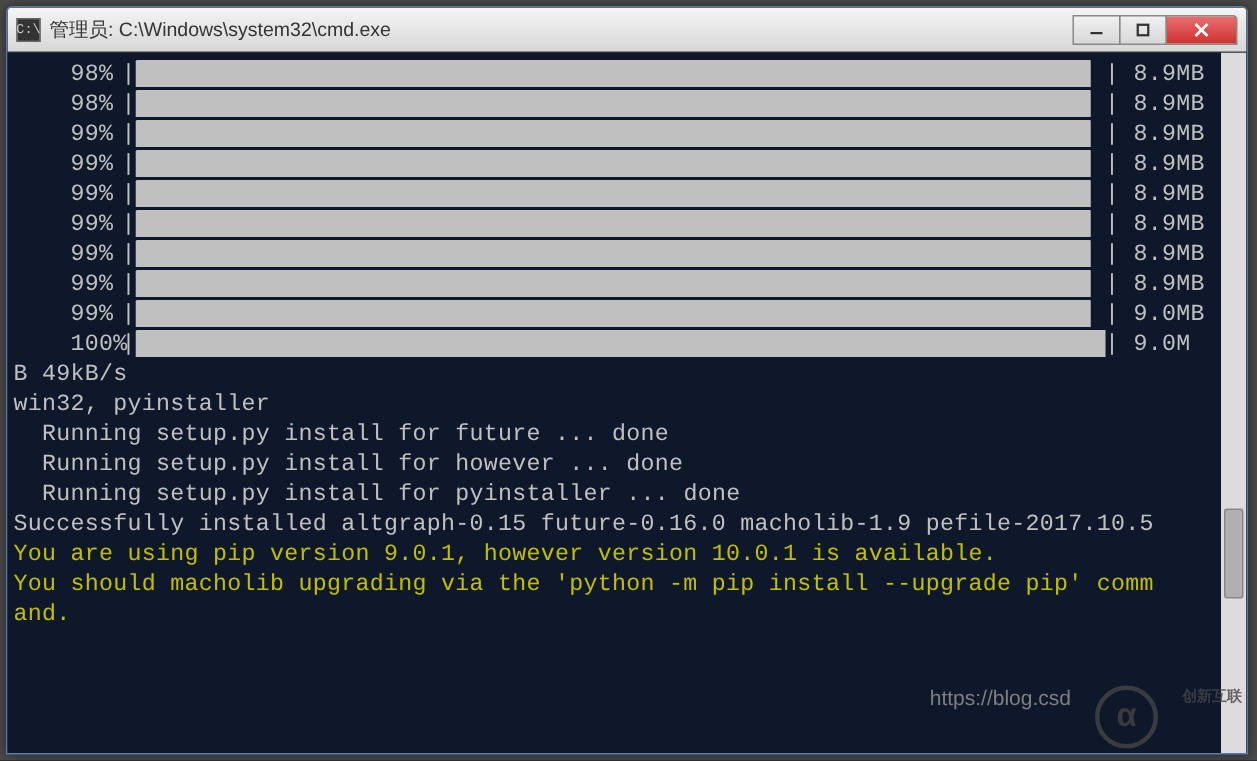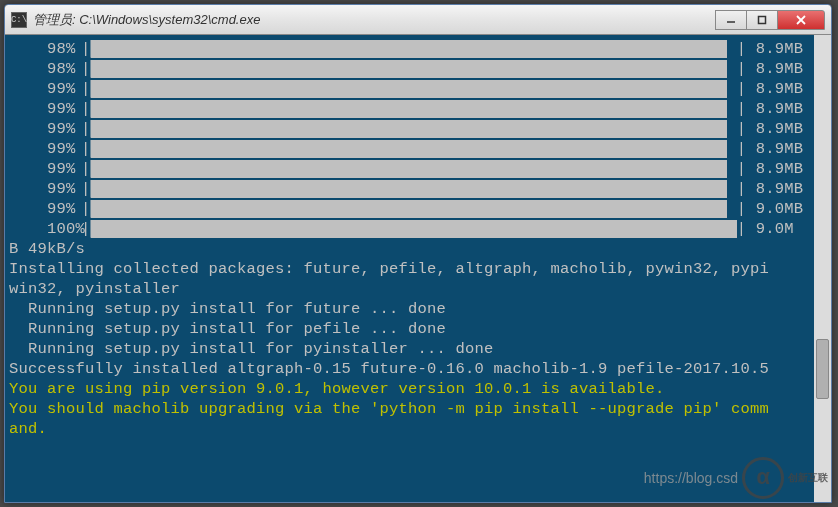--- a/index.html
+++ b/index.html
@@ -42,21 +42,20 @@
       justify-content: center;
       font-size: 9px;
       color: #ccc;
       border: 1px solid #666;
     }
     .titlebar-title {
       font-family: "Microsoft YaHei", "Segoe UI", sans-serif;
       font-size: 13px;
       color: #333;
       flex: 1;
-      font-style: italic;
     }
     .titlebar-buttons {
       display: flex;
       gap: 0;
     }
     .titlebar-btn {
       width: 32px;
       height: 20px;
       border: 1px solid #888;
       background: linear-gradient(to bottom, #f0f0f0, #d8d8d8);
@@ -70,21 +69,21 @@
       width: 48px;
       background: linear-gradient(to bottom, #e97070, #cf3030);
       color: #fff;
       border-radius: 0 3px 0 0;
     }
     .terminal {
       padding: 4px;
       font-size: 15.5px;
       line-height: 20px;
       color: #c0c0c0;
-      background: #0c4a6e;
+      background: #0f172a;
       height: calc(100% - 30px);
       overflow: hidden;
       letter-spacing: 0.2px;
       position: relative;
     }
     .terminal-scroll {
       position: absolute;
       right: 0;
       top: 0;
       width: 17px;
@@ -125,22 +124,21 @@
       word-break: break-all;
     }
     .warn {
       color: #c0c000;
     }
     .watermark {
       position: absolute;
       right: 10px;
       bottom: 8px;
       display: flex;
-      align-items: center;
-      gap: 4px;
+      gap: 16px;
       opacity: 0.8;
     }
     .watermark-url {
       font-family: sans-serif;
       color: #999;
       font-size: 14px;
     }
     .watermark-logo {
       width: 42px;
       height: 42px;
@@ -194,24 +192,23 @@
         <div class="progress-line"><span class="progress-pct">    99% </span><span class="progress-bar">|<span class="progress-fill">███████████████████████████████████████████████████████████████████</span> | </span><span class="progress-size">8.9MB</span></div>
         <div class="progress-line"><span class="progress-pct">    99% </span><span class="progress-bar">|<span class="progress-fill">███████████████████████████████████████████████████████████████████</span> | </span><span class="progress-size">8.9MB</span></div>
         <div class="progress-line"><span class="progress-pct">    99% </span><span class="progress-bar">|<span class="progress-fill">███████████████████████████████████████████████████████████████████</span> | </span><span class="progress-size">8.9MB</span></div>
         <div class="progress-line"><span class="progress-pct">    99% </span><span class="progress-bar">|<span class="progress-fill">███████████████████████████████████████████████████████████████████</span> | </span><span class="progress-size">8.9MB</span></div>
         <div class="progress-line"><span class="progress-pct">    99% </span><span class="progress-bar">|<span class="progress-fill">███████████████████████████████████████████████████████████████████</span> | </span><span class="progress-size">8.9MB</span></div>
         <div class="progress-line"><span class="progress-pct">    99% </span><span class="progress-bar">|<span class="progress-fill">███████████████████████████████████████████████████████████████████</span> | </span><span class="progress-size">8.9MB</span></div>
         <div class="progress-line"><span class="progress-pct">    99% </span><span class="progress-bar">|<span class="progress-fill">███████████████████████████████████████████████████████████████████</span> | </span><span class="progress-size">9.0MB</span></div>
         <div class="progress-line"><span class="progress-pct">    100% </span><span class="progress-bar">|<span class="progress-fill">████████████████████████████████████████████████████████████████████</span>| </span><span class="progress-size">9.0M</span></div>
       </div>
     <div class="text-line">B 49kB/s</div>
-    <div class="text-line">Installing collected packages: future, pefile, altgraph, macholib, pywin32, pypi</div>
     <div class="text-line">win32, pyinstaller</div>
     <div class="text-line">  Running setup.py install for future ... done</div>
-    <div class="text-line">  Running setup.py install for pefile ... done</div>
+    <div class="text-line">  Running setup.py install for however ... done</div>
     <div class="text-line">  Running setup.py install for pyinstaller ... done</div>
     <div class="text-line">Successfully installed altgraph-0.15 future-0.16.0 macholib-1.9 pefile-2017.10.5</div>
     <div class="text-line warn">You are using pip version 9.0.1, however version 10.0.1 is available.</div>
     <div class="text-line warn">You should macholib upgrading via the 'python -m pip install --upgrade pip' comm</div>
     <div class="text-line warn">and.</div>
 
     <div class="terminal-scroll">
       <div class="terminal-scroll-thumb"></div>
     </div>
   </div>

